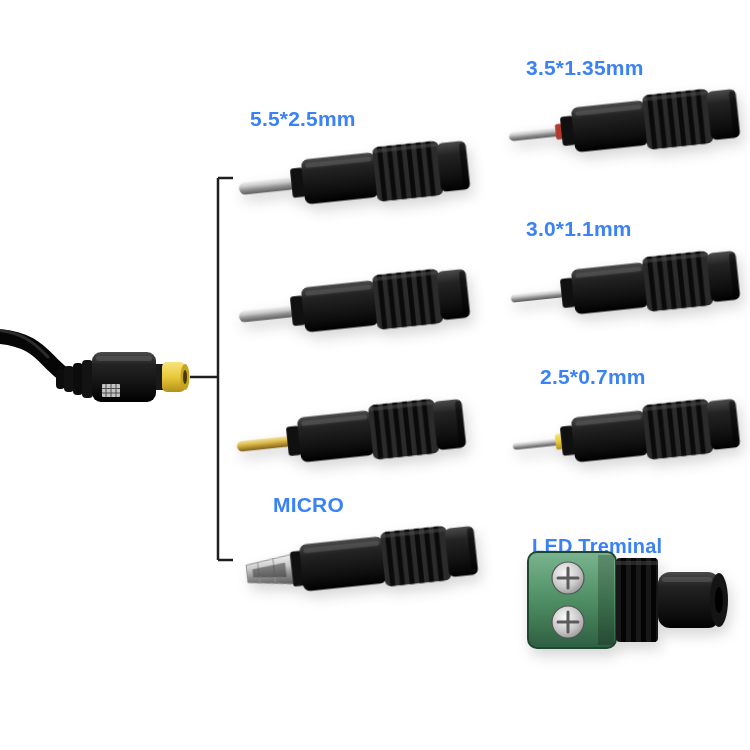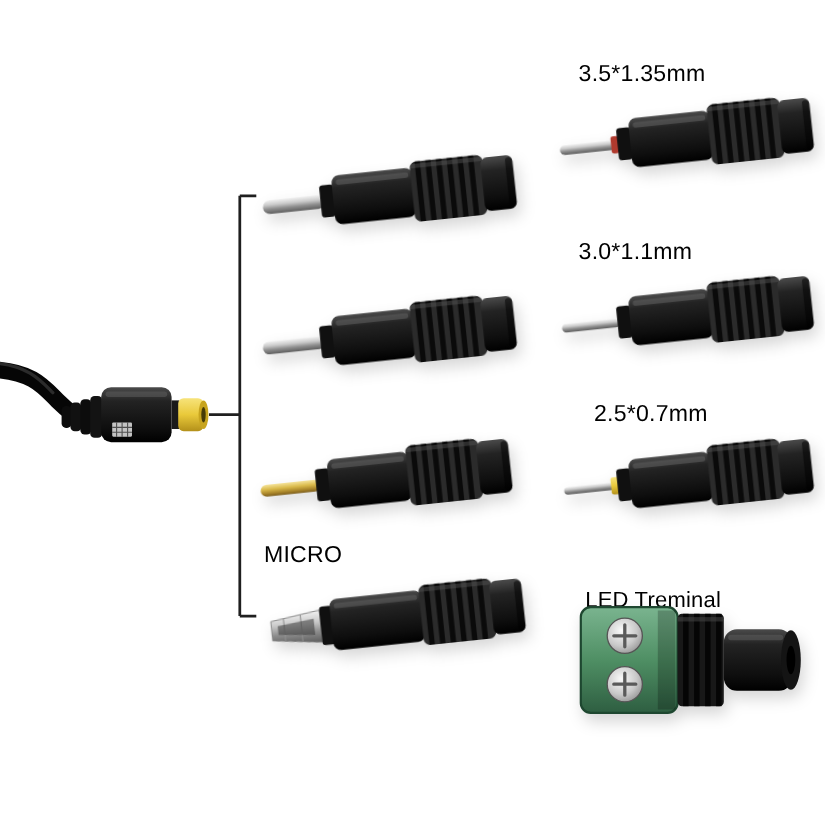--- a/index.html
+++ b/index.html
@@ -1,21 +1,21 @@
 <!DOCTYPE html>
 <html><head>
 <meta charset="utf-8">
 <style>
   html,body{margin:0;padding:0;background:#ffffff;}
   #stage{
     position:relative;width:750px;height:750px;background:#ffffff;
     overflow:hidden;font-family:"Liberation Sans",sans-serif;
   }
   .lbl{
-    position:absolute;font-weight:400;font-size:21px;color:#000000;
+    position:absolute;font-weight:700;font-size:21px;color:#3b82f6;
     white-space:nowrap;letter-spacing:0.2px;
   }
   .lbl.led{font-size:20px;line-height:23px;margin-top:31px;}
   .adapter{position:absolute;transform:rotate(-6deg);transform-origin:center;}
   .adapter svg{filter:drop-shadow(3px 7px 7px rgba(0,0,0,0.16));display:block;}
   .terminal{position:absolute;}
   .terminal svg{filter:drop-shadow(3px 7px 7px rgba(0,0,0,0.16));display:block;}
   .scene{position:absolute;left:0;top:0;}
 </style>
 </head>
@@ -74,21 +74,22 @@
       <rect x="42" y="32" width="18" height="13" rx="1" fill="#d8d8d8" opacity="0.9"></rect>
       <path d="M46,32 V45 M51,32 V45 M56,32 V45 M42,36.5 H60 M42,41 H60" stroke="#333333" stroke-width="1" opacity="0.8"></path>
       <rect x="96" y="12" width="7" height="26" fill="#1a1a1a"></rect>
       <rect x="102" y="10" width="23" height="30" rx="5" fill="url(#yellowGrad)"></rect>
       <ellipse cx="125" cy="25" rx="4.5" ry="13" fill="#c7a41e"></ellipse>
       <ellipse cx="125" cy="25" rx="2" ry="7" fill="#453a06"></ellipse>
     </g>
     <path d="M190,377 H218 M218,178 V560 M218,178 H233 M218,560 H233" stroke="#1f1f1f" stroke-width="2.5" fill="none"></path>
   </svg>
 
-  <div class="lbl" style="left:240px;top:493px">MICRO</div>
+  <div class="lbl" style="left:250px;top:107px">5.5*2.5mm</div>
+  <div class="lbl" style="left:273px;top:493px">MICRO</div>
   <div class="lbl" style="left:526px;top:56px">3.5*1.35mm</div>
   <div class="lbl" style="left:526px;top:217px">3.0*1.1mm</div>
   <div class="lbl" style="left:540px;top:365px">2.5*0.7mm</div>
   <div class="lbl led" style="left:532px;top:504px">
     <div>LED Treminal</div>
   </div>
 
   <div class="adapter" style="left:230px;top:138px">
     <svg width="245" height="78" viewBox="0 0 250 80">
       <rect x="8" y="33.5" width="58" height="13" rx="6.5" fill="url(#metalGrad)"></rect>

